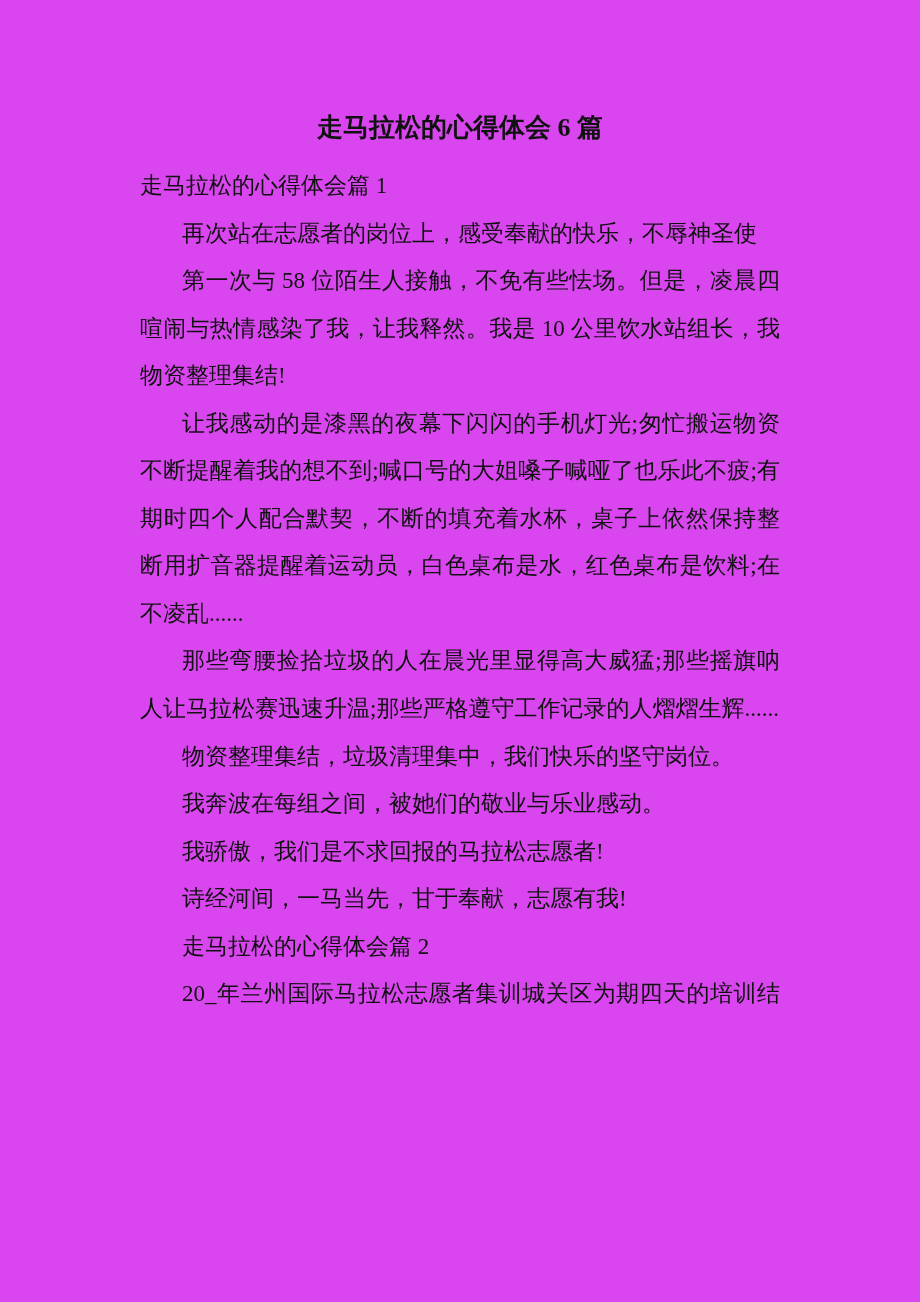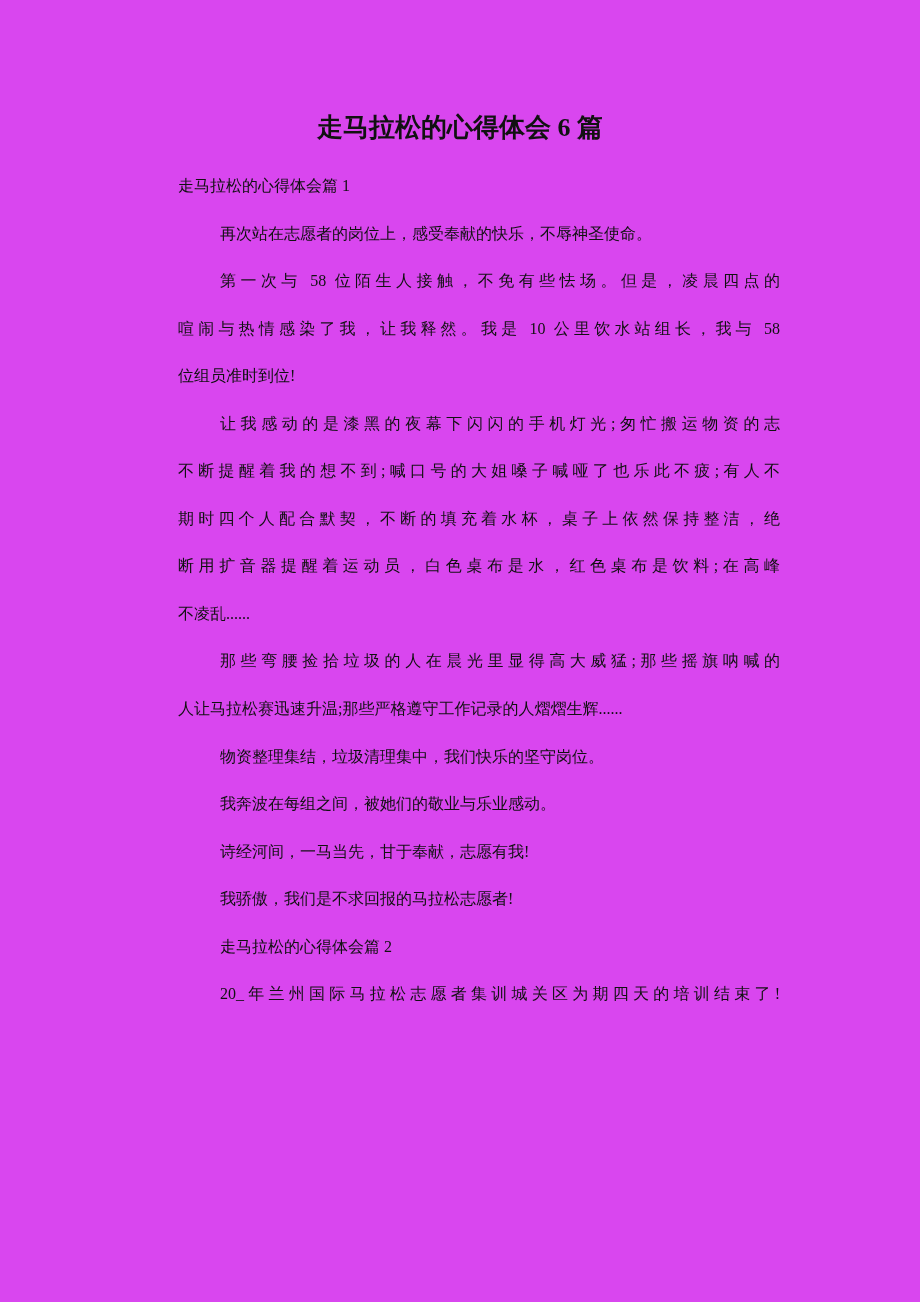--- a/index.html
+++ b/index.html
@@ -30,51 +30,50 @@
   }
   .doc-body {
     position: absolute;
     top: 162px;
     left: 140px;
     width: 640px;
   }
   .line {
     height: 47.55px;
     line-height: 47.55px;
-    font-size: 16px;
+    font-size: 23px;
     text-align: left;
     overflow: hidden;
-    margin-left: 38px;
   }
   .line.indent {
     text-indent: 42px;
   }
   .line.fill {
     text-align: justify;
     text-align-last: justify;
   }
 </style>
 </head>
 <body>
 
 <div class="page" style="background: #d946ef; color: rgb(17, 17, 17); padding-left: 25px;">
   <h1 class="doc-title">走马拉松的心得体会 6 篇</h1>
   <div class="doc-body">
       <div class="line">走马拉松的心得体会篇 1</div>
       <div class="line indent">再次站在志愿者的岗位上，感受奉献的快乐，不辱神圣使命。</div>
       <div class="line indent fill">第一次与 58 位陌生人接触，不免有些怯场。但是，凌晨四点的</div>
       <div class="line fill">喧闹与热情感染了我，让我释然。我是 10 公里饮水站组长，我与 58</div>
-      <div class="line">位组员准时到位!</div>
+      <div class="line">物资整理集结!</div>
       <div class="line indent fill">让我感动的是漆黑的夜幕下闪闪的手机灯光;匆忙搬运物资的志</div>
       <div class="line fill">不断提醒着我的想不到;喊口号的大姐嗓子喊哑了也乐此不疲;有人不</div>
       <div class="line fill">期时四个人配合默契，不断的填充着水杯，桌子上依然保持整洁，绝</div>
       <div class="line fill">断用扩音器提醒着运动员，白色桌布是水，红色桌布是饮料;在高峰</div>
       <div class="line">不凌乱......</div>
       <div class="line indent fill">那些弯腰捡拾垃圾的人在晨光里显得高大威猛;那些摇旗呐喊的</div>
       <div class="line">人让马拉松赛迅速升温;那些严格遵守工作记录的人熠熠生辉......</div>
       <div class="line indent">物资整理集结，垃圾清理集中，我们快乐的坚守岗位。</div>
       <div class="line indent">我奔波在每组之间，被她们的敬业与乐业感动。</div>
+      <div class="line indent">我骄傲，我们是不求回报的马拉松志愿者!</div>
       <div class="line indent">诗经河间，一马当先，甘于奉献，志愿有我!</div>
-      <div class="line indent">我骄傲，我们是不求回报的马拉松志愿者!</div>
       <div class="line indent">走马拉松的心得体会篇 2</div>
       <div class="line indent fill">20_年兰州国际马拉松志愿者集训城关区为期四天的培训结束了!</div>
     </div>
 </div>
 
 </body></html>

